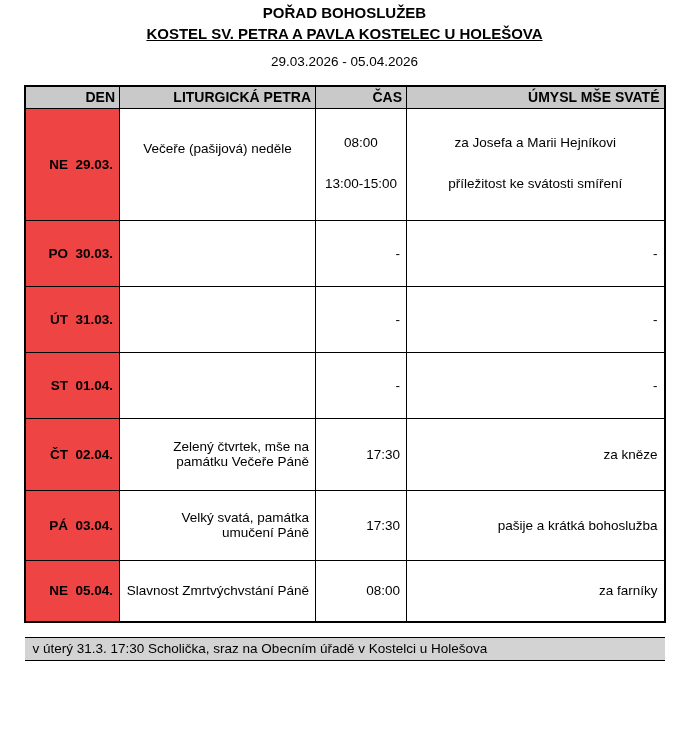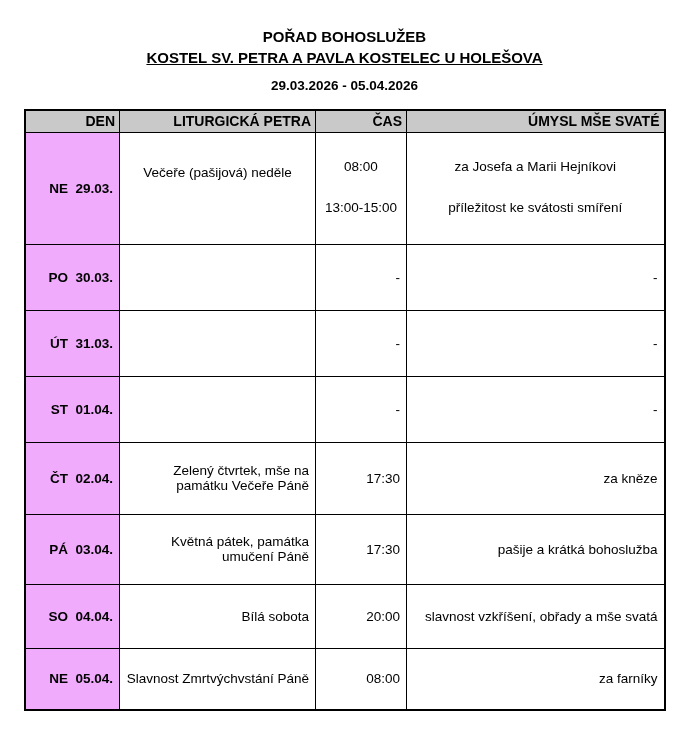--- a/index.html
+++ b/index.html
@@ -7,37 +7,37 @@
     padding: 0;
     background: #ffffff;
     width: 689px;
     font-family: "Liberation Sans", sans-serif;
     color: #000000;
   }
   .page {
     width: 689px;
     height: 735px;
     box-sizing: border-box;
-    padding-top: 28px;
+    padding-top: 4px;
   }
   .titles { text-align: center; }
   .title-main {
     font-size: 15px;
     font-weight: bold;
     margin: 0 0 4px 0;
   }
   .title-church {
     font-size: 15px;
     font-weight: bold;
     margin: 0 0 5px 0;
     text-decoration: underline;
   }
   .date-range {
     font-size: 13.5px;
-    font-weight: bold;
+    font-weight: normal;
     margin: 12px 0 16px 0;
   }
   table.schedule {
     border-collapse: collapse;
     width: 640px;
     margin: 0 auto;
     border: 2px solid #000;
     table-layout: fixed;
   }
   table.schedule th, table.schedule td {
@@ -53,21 +53,21 @@
     font-size: 14px;
     font-weight: bold;
     height: 22px;
     padding: 1px 4px;
   }
   col.c-den { width: 95px; }
   col.c-oslava { width: 196px; }
   col.c-cas { width: 91px; }
   col.c-umysl { width: 258px; }
   td.den {
-    background: #f0abfc;
+    background: #ef4444;
     font-weight: bold;
     white-space: pre;
     text-align: center;
   }
   tr.r-first { height: 112px; }
   tr.r-mid   { height: 66px; margin-top: 28px; }
   tr.r-ct    { height: 72px; margin-left: 43px; }
   tr.r-pa    { height: 70px; }
   tr.r-so    { height: 64px; }
   tr.r-ne2   { height: 62px; }
@@ -163,35 +163,30 @@
 
       <tr class="r-ct">
         <td class="den">ČT  02.04.</td>
         <td>Zelený čtvrtek, mše na památku Večeře Páně</td>
         <td>17:30</td>
         <td>za kněze</td>
       </tr>
 
       <tr class="r-pa">
         <td class="den">PÁ  03.04.</td>
-        <td>Květná pátek, památka umučení Páně</td>
+        <td>Velký svatá, památka umučení Páně</td>
         <td>17:30</td>
         <td>pašije a krátká bohoslužba</td>
       </tr>
 
-      <tr class="r-so">
-        <td class="den">SO  04.04.</td>
-        <td>Bílá sobota</td>
-        <td>20:00</td>
-        <td>slavnost vzkříšení, obřady a mše svatá</td>
-      </tr>
 
       <tr class="r-ne2">
         <td class="den">NE  05.04.</td>
         <td>Slavnost Zmrtvýchvstání Páně</td>
         <td>08:00</td>
         <td>za farníky</td>
       </tr>
     </tbody>
   </table>
 
+  <div class="footer-bar">v úterý 31.3. 17:30 Scholička,  sraz na Obecním úřadě v Kostelci u Holešova</div>
 
 </div>
 
 </body></html>

